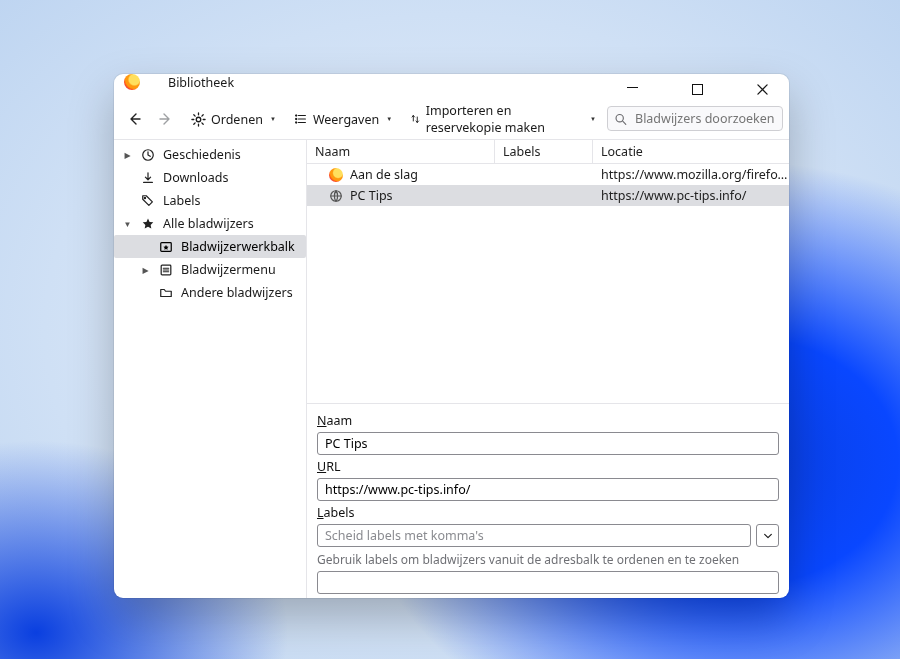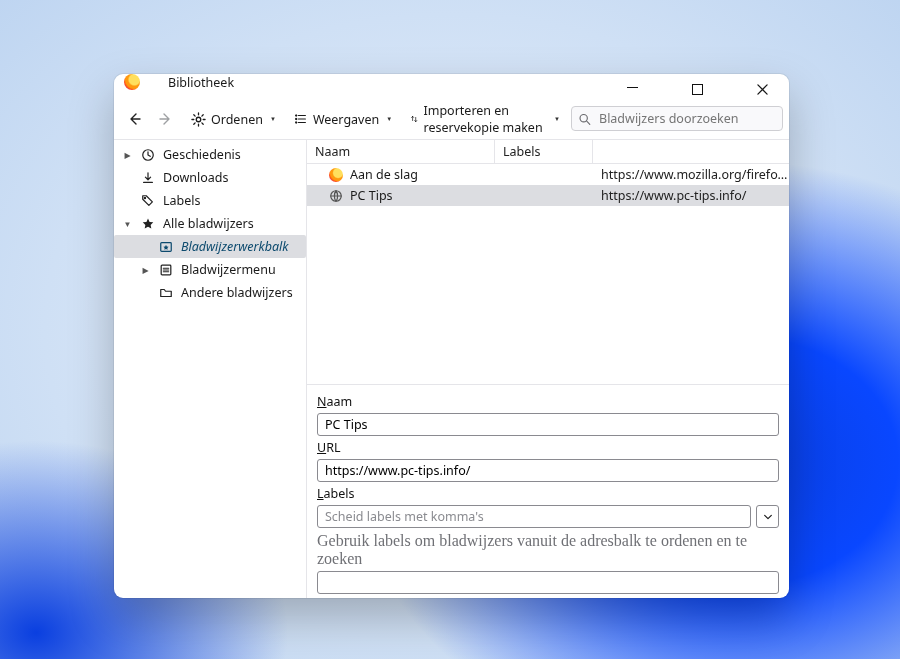--- a/index.html
+++ b/index.html
@@ -36,35 +36,35 @@
   .max .g { border:1px solid #111; }
 
   
   .toolbar { height: 33px; display:flex; align-items:flex-start; gap:4px; padding:0 6px; }
   .iconbtn { height:26px; min-width:28px; display:inline-flex; align-items:center; justify-content:center; border-radius:4px; color:#222; padding:0 4px;}
   .iconbtn.disabled { color:#9ea0a3; }
   .menuinline { height:26px; display:inline-flex; align-items:center; gap:5px; padding:0 7px; border-radius:4px; }
   .menuinline .drop { font-size:6px; color:#333; margin-left:2px;}
   .toolbar .searchwrap { margin-left:auto; position:relative; }
   .toolbar .searchwrap input {
-    width: 212px; height: 25px; border:1px solid #cfcfd3; border-radius:4px;
+    width: 176px; height: 25px; border:1px solid #cfcfd3; border-radius:4px;
     background:#f9f9fb; padding:0 8px 0 27px; font: inherit; color:#555;
   }
   .toolbar .searchwrap svg { position:absolute; left:7px; top:50%; transform:translateY(-50%); color:#6a6a6e; }
 
   svg { stroke: currentColor; fill:none; stroke-width:1.4; stroke-linecap:round; stroke-linejoin:round; }
 
   
   .body { flex:1; display:flex; border-top:1px solid #e5e5e9; min-height:0; }
   .sidebar { width:193px; flex:none; border-right:1px solid #e5e5e9; padding-top:3px; overflow:auto; }
   .sitem { height:23px; display:flex; align-items:center; gap:7px; padding-left:8px; border-radius:2px;}
   .sitem .tw { width:11px; display:inline-flex; justify-content:center; font-size:8px; color:#555; }
   .sitem .si { width:16px; display:inline-flex; justify-content:center; color:#222;}
   .sitem.sel { background:#dcdde1; }
-  .sitem.sel, .sitem.sel .si, .sitem.sel .tw { color:#0c4a6e;font-style:italic; }
+  .sitem.sel, .sitem.sel .si, .sitem.sel .tw { color:#000000; }
   .sitem.indent1 { padding-left:26px; }
 
   .main { flex:1; display:flex; flex-direction:column; min-width:0; }
   .columns { height:24px; display:flex; align-items:center; border-bottom:1px solid #e5e5e9; font-size:12.5px; color:#222;}
   .columns .col { padding:0 8px; border-right:1px solid #e5e5e9; height:100%; display:flex; align-items:center;}
   .col-name { width:188px; }
   .col-labels { width:98px; }
   .col-loc { flex:1; border-right:none !important;}
 
   .rows { flex:1; overflow:auto; min-height:0;}
@@ -78,21 +78,21 @@
     flex:none;}
   .row .fav-globe { width:14px; height:14px; display:inline-flex; color:#555; flex:none;}
 
   .details { border-top:1px solid #e5e5e9; padding:8px 10px 4px 10px; display:flex; flex-direction:column; gap:3px; font-size:12.5px;}
   .details .lbl { color:#111; }
   .details .lbl .u { text-decoration: underline; text-underline-offset:1px; }
   .details input { height:23px; border:1px solid #8a8a90; border-radius:3px; padding:0 7px; font:inherit; background:#fff;}
   .details .rowflex { display:flex; gap:5px; align-items:center;}
   .details .rowflex input { flex:1; }
   .details .dd { width:23px; height:23px; border:1px solid #8a8a90; border-radius:3px; display:flex; align-items:center; justify-content:center;}
-  .details .hint { color:#6f7075; font-size:16px; margin-top:1px;font-family:Liberation Serif, serif;}
+  .details .hint { color:#6f7075; font-size:12px; margin-top:1px;}
   .details input::placeholder { color:#8a8b90; font-style: italic; font-style: normal;}
 
 </style>
 </head>
 <body>
 
 <div class="window">
 
   <div class="titlebar">
     <span class="ff-icon"></span>
@@ -225,20 +225,21 @@
             </svg>
           </span>
         <span>Andere bladwijzers</span>
       </div>
     </div>
 
     <div class="main">
       <div class="columns">
         <div class="col col-name">Naam</div>
         <div class="col col-labels">Labels</div>
+        <div class="col col-loc">Locatie</div>
       </div>
       <div class="rows">
         <div class="row">
           <div class="c-name">
             <span class="fav-ff"></span>
             <span>Aan de slag</span>
           </div>
           <div class="c-labels"></div>
           <div class="c-loc">https://www.mozilla.org/firefox/cen…</div>
         </div>

